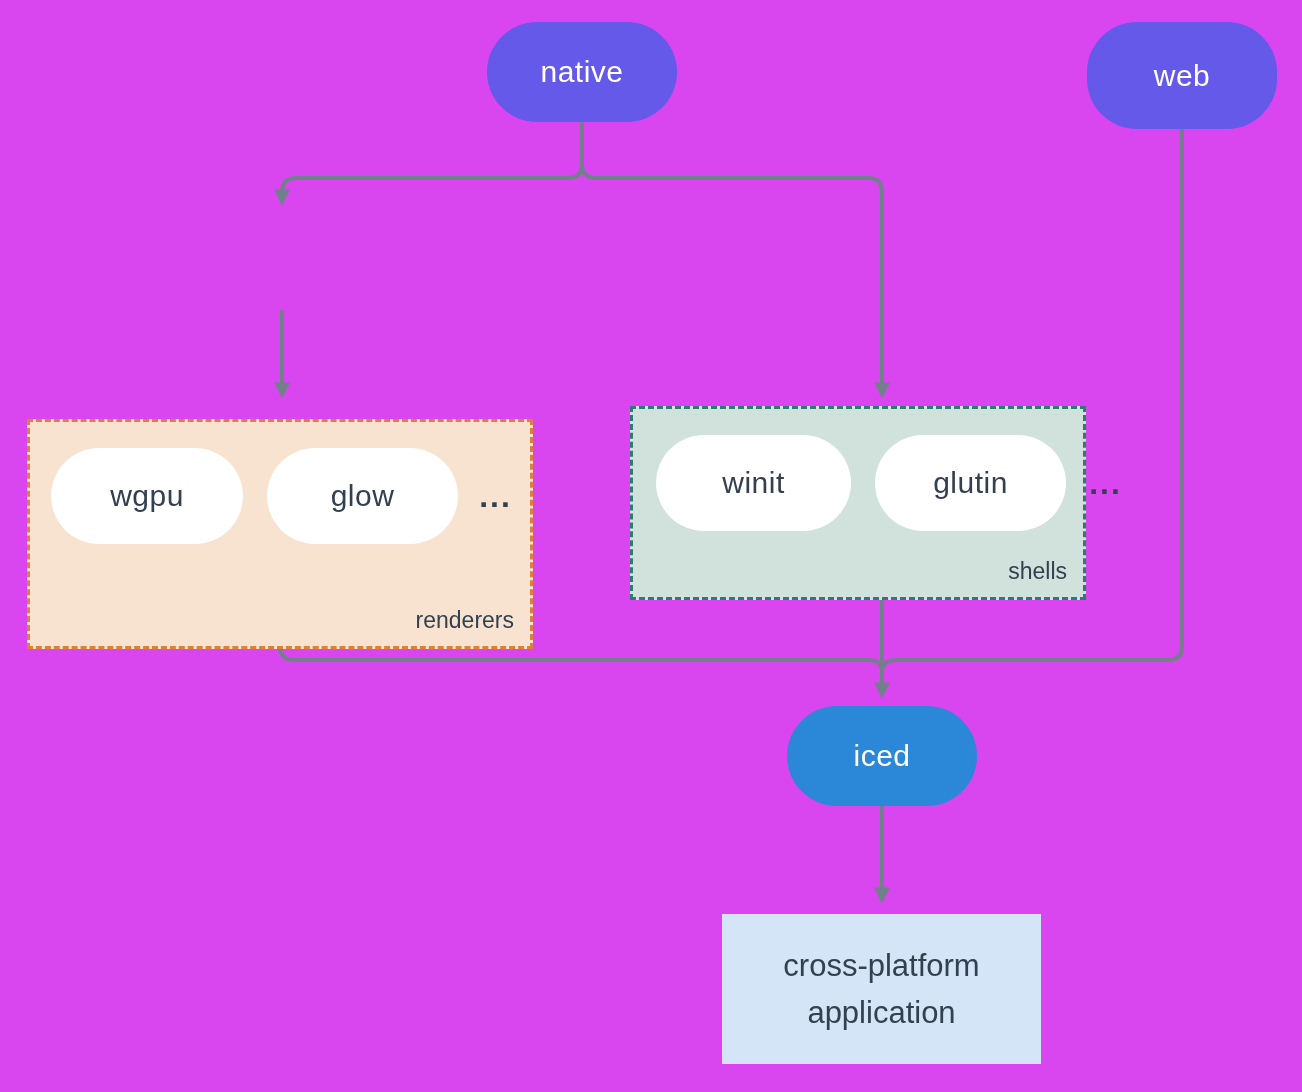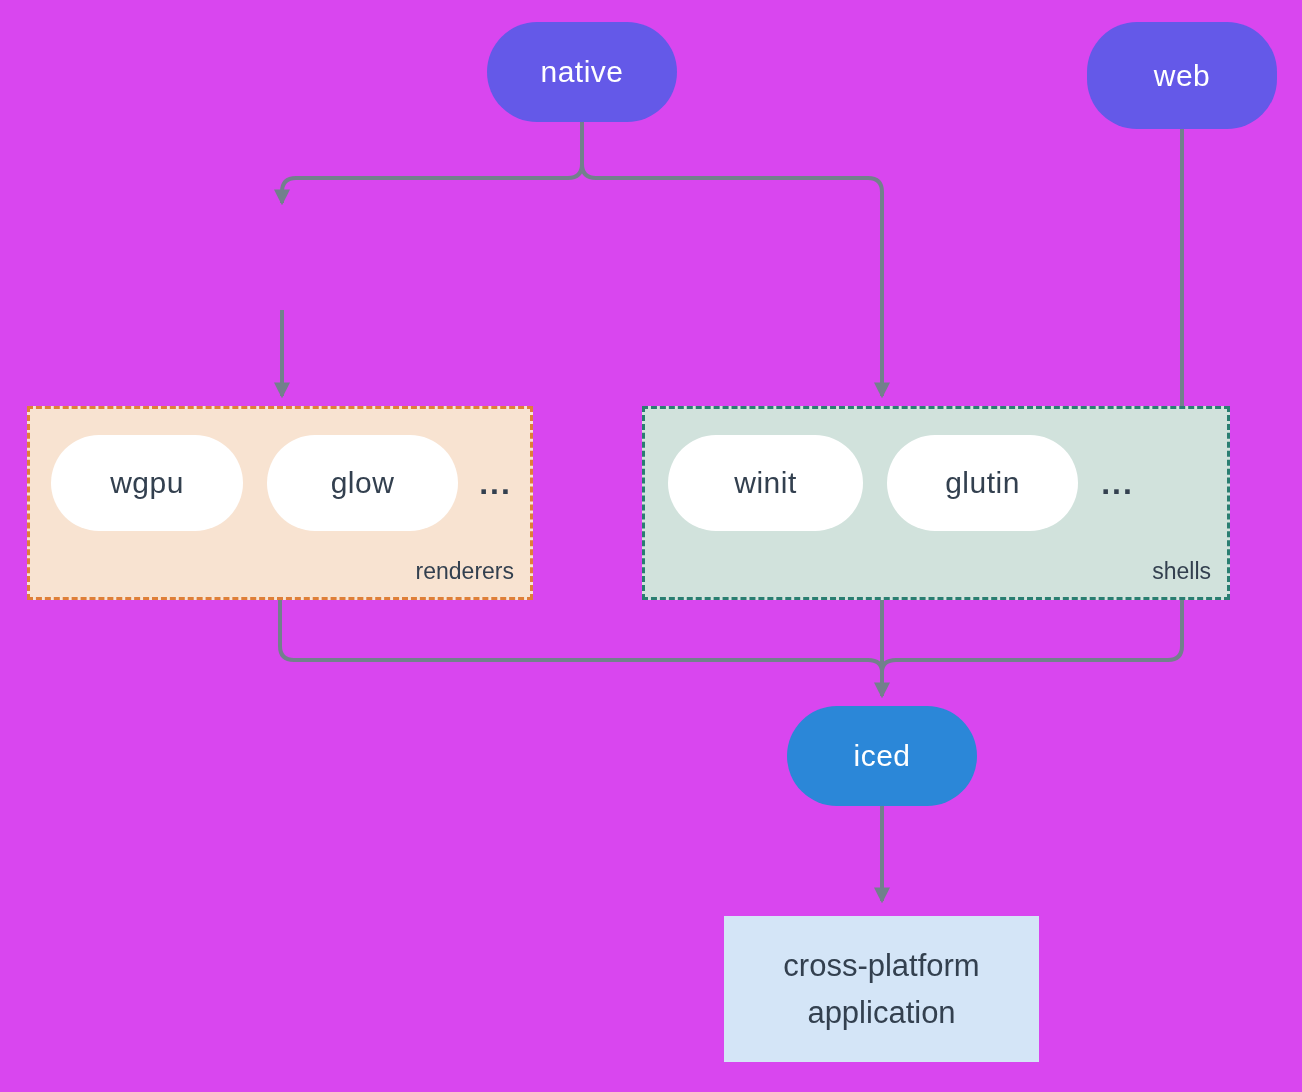--- a/index.html
+++ b/index.html
@@ -53,39 +53,39 @@
     justify-content: center;
     font-size: 32px;
     font-weight: 600;
     color: #33404F;
     letter-spacing: 2px;
   }
   .app-box {
     position: absolute;
     box-sizing: border-box;
     background: #D4E5F7;
-    border: 5px solid #d946ef;
+    border: 3px solid #d946ef;
     display: flex;
     flex-direction: column;
     align-items: center;
     justify-content: center;
     color: #33404F;
     font-size: 31px;
     line-height: 47px;
     text-align: center;
   }
   
   #node-native   { left: 487px;  top: 22px;  width: 190px; height: 100px; }
   #node-web      { left: 1087px; top: 22px;  width: 190px; height: 107px; }
   #node-graphics { left: 187px;  top: 214px; width: 190px; height: 100px; }
-  #box-renderers { left: 27px;   top: 406px; width: 506px; height: 194px; }
+  #box-renderers { left: 27px;   top: 419px; width: 506px; height: 230px; }
   #node-wgpu     { left: 21px;   top: 26px;  width: 192px; height: 96px; }
   #node-glow     { left: 237px;  top: 26px;  width: 191px; height: 96px; }
   #dots-renderers{ left: 438px;  top: 26px;  width: 55px;  height: 96px; }
-  #box-shells    { left: 630px;  top: 406px; width: 588px; height: 194px; margin-left: 12px; }
+  #box-shells    { left: 630px;  top: 406px; width: 456px; height: 194px; }
   #node-winit    { left: 23px;   top: 26px;  width: 195px; height: 96px; }
   #node-glutin   { left: 242px;  top: 26px;  width: 191px; height: 96px; }
   #dots-shells   { left: 445px;  top: 26px;  width: 55px;  height: 96px; }
   #node-iced     { left: 787px;  top: 706px; width: 190px; height: 100px; }
   #node-app      { left: 719px;  top: 911px; width: 325px; height: 156px; }
 </style>
 </head>
 <body>
 
 <div class="canvas">

